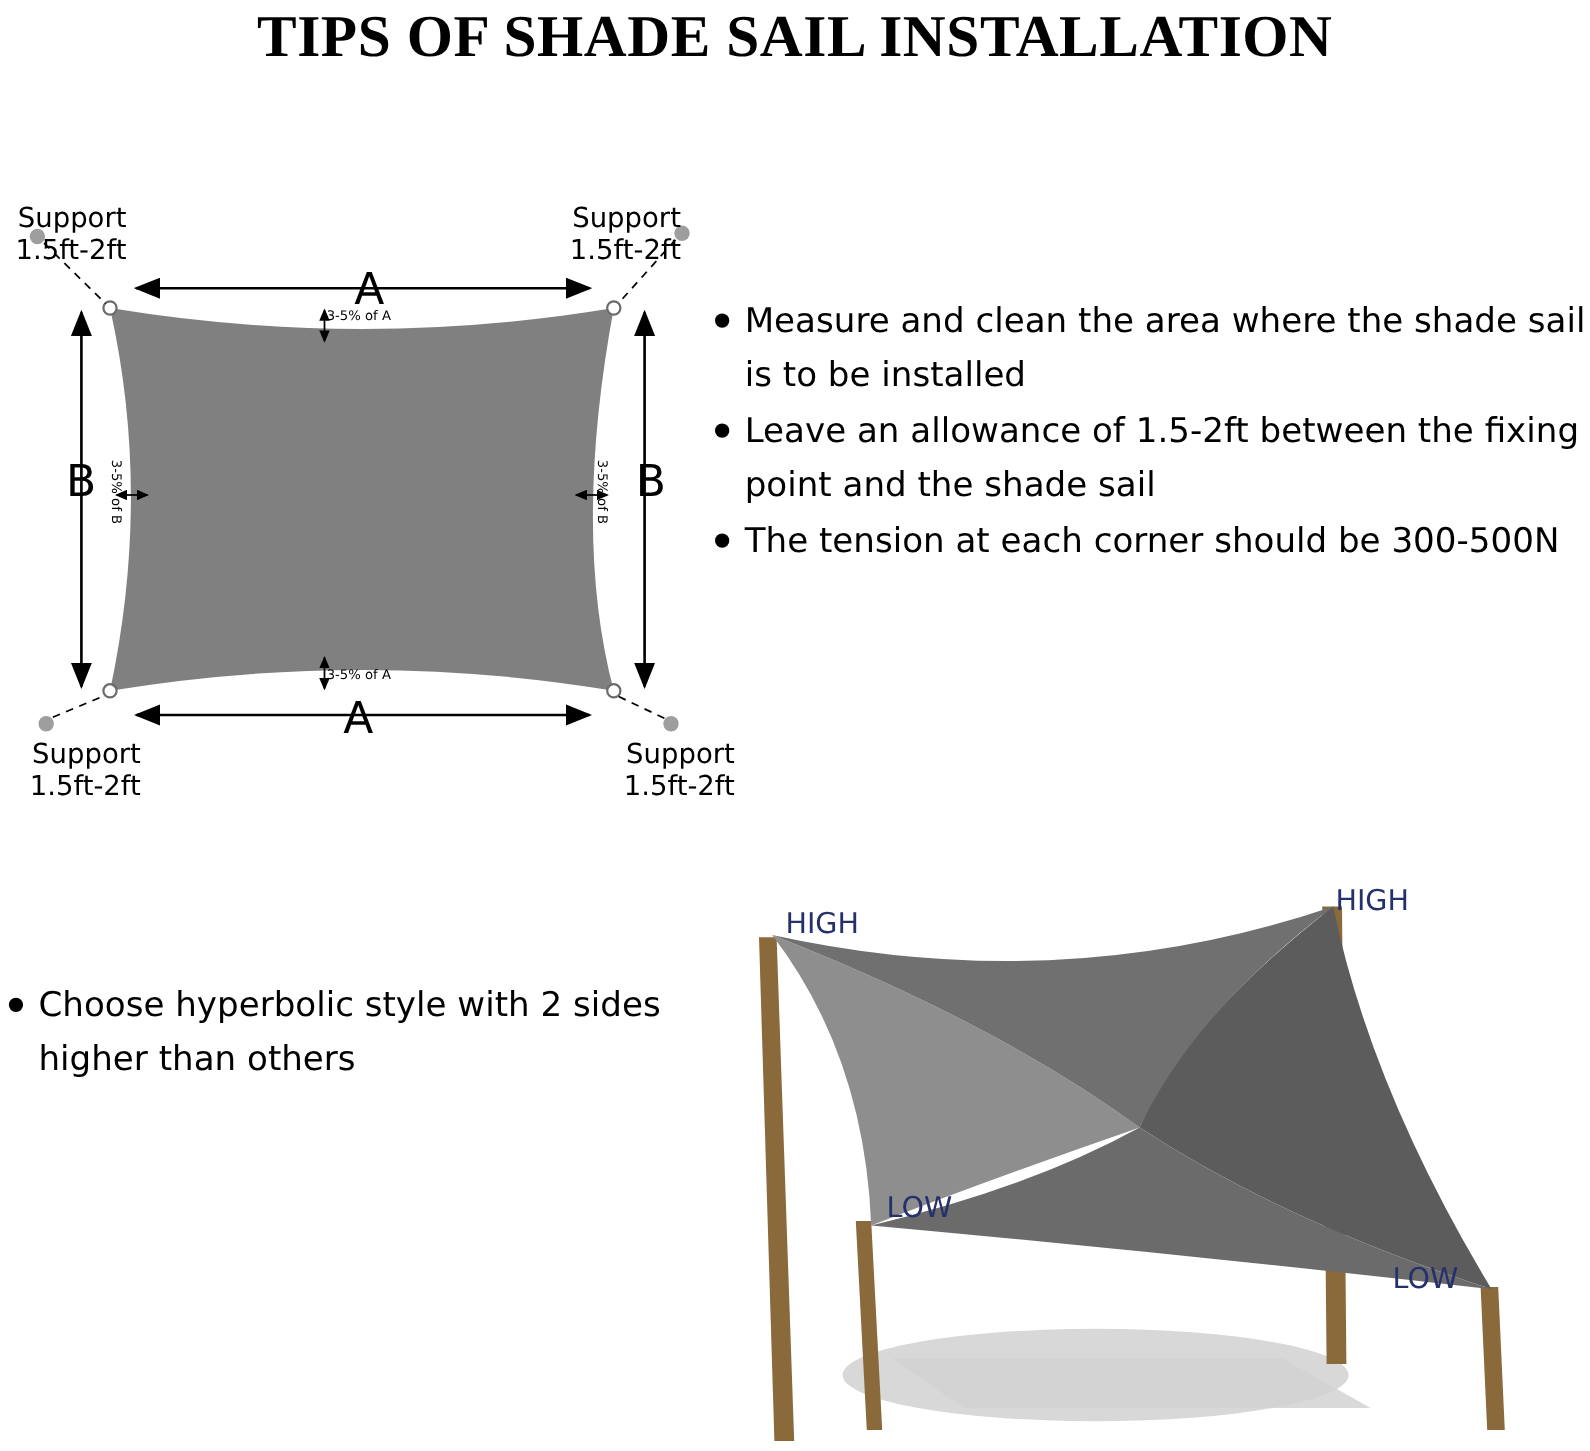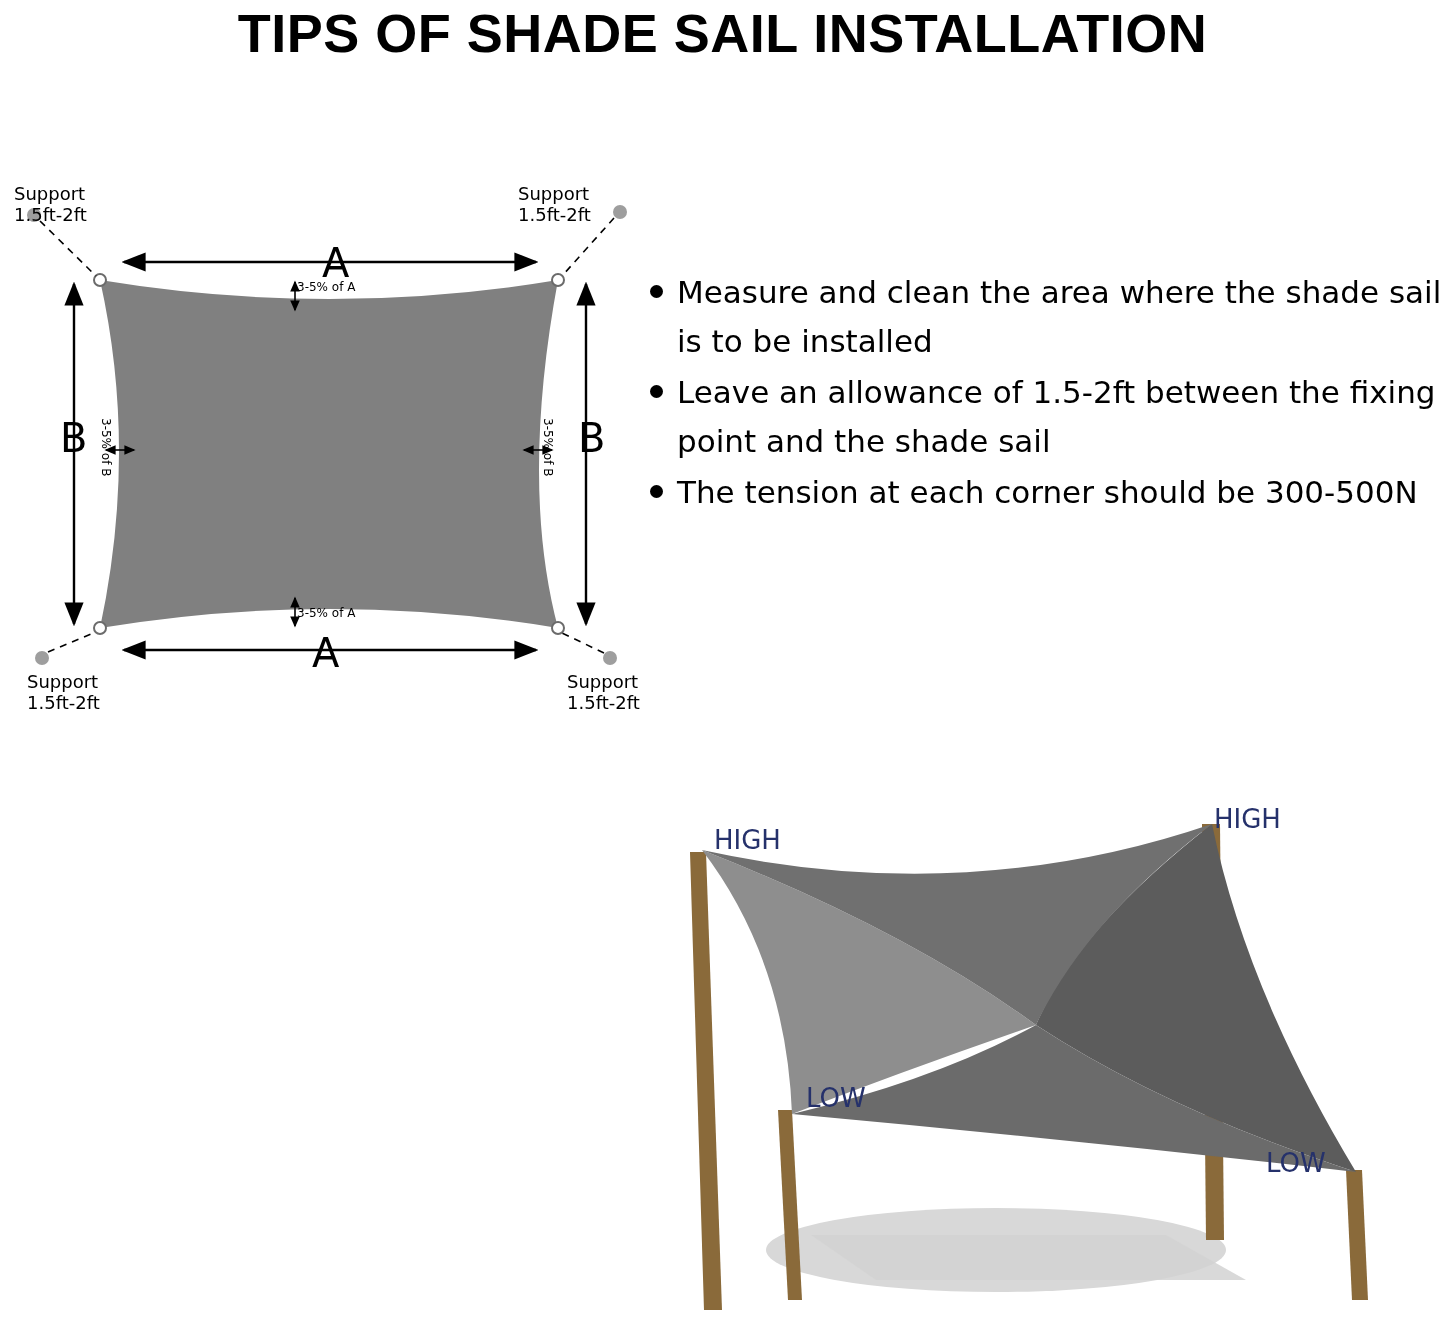--- a/index.html
+++ b/index.html
@@ -16,42 +16,43 @@
     overflow: hidden;
   }
 
   
   .title {
     position: absolute;
     left: 0;
     top: 2px;
     width: 1445px;
     text-align: center;
-    font-family: Liberation Sans, sans-serif;
+    font-family: Liberation Serif, serif;
     font-weight: bold;
     font-size: 54px;
     letter-spacing: 0.5px;
     white-space: nowrap;
   }
 
   
   .diagram-top {
     position: absolute;
     left: 0;
     top: 150px;
     width: 660px;
     height: 600px;
   }
   .diagram-top svg { display: block; }
 
   .supp-label {
     position: absolute;
-    font-size: 18px;
+    font-size: 25px;
     line-height: 1.15;
     white-space: nowrap;
+    text-align: right;
   }
   .supp-tl { left: 14px;  top: 34px; }
   .supp-tr { left: 518px; top: 34px; }
   .supp-bl { left: 27px;  top: 522px; }
   .supp-br { left: 567px; top: 522px; }
 
   .dim-letter {
     position: absolute;
     font-size: 40px;
     font-weight: normal;
@@ -227,20 +228,24 @@
     <span class="dot"></span>
     <span class="txt">Leave an allowance of 1.5-2ft between the fixing point and the shade sail</span>
   </div>
   <div class="bullet-row">
     <span class="dot"></span>
     <span class="txt">The tension at each corner should be 300-500N</span>
   </div>
 </div>
 
 <div class="bullets bullets-left">
+  <div class="bullet-row">
+    <span class="dot"></span>
+    <span class="txt">Choose hyperbolic style with 2 sides higher than others</span>
+  </div>
 </div>
 
 <div class="diagram-bottom">
   <svg width="805" height="539" viewBox="0 0 805 539">
 
     <ellipse cx="390" cy="470" rx="230" ry="42" fill="#d8d8d8"></ellipse>
     <path d="M205 455 L560 455 L640 500 L270 500 Z" fill="#d2d2d2" opacity="0.85"></path>
 
     <path d="M84 72 L100 72 L116 530 L98 530 Z" fill="#8a6a3a"></path>
     <path d="M596 44 L614 44 L618 460 L600 460 Z" fill="#8a6a3a"></path>

